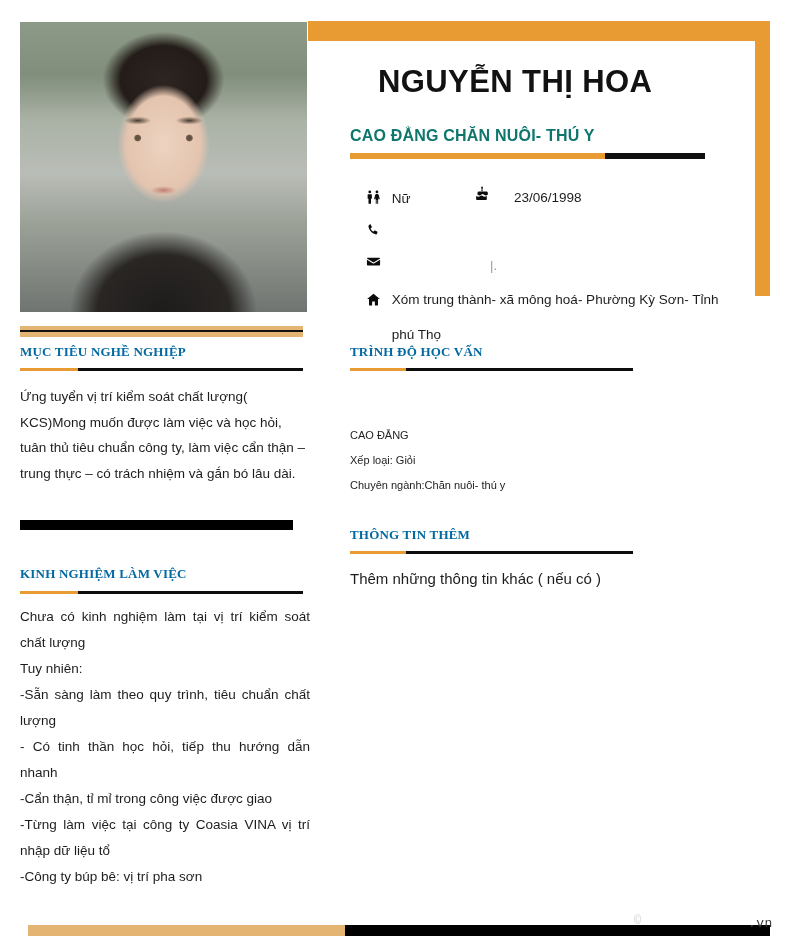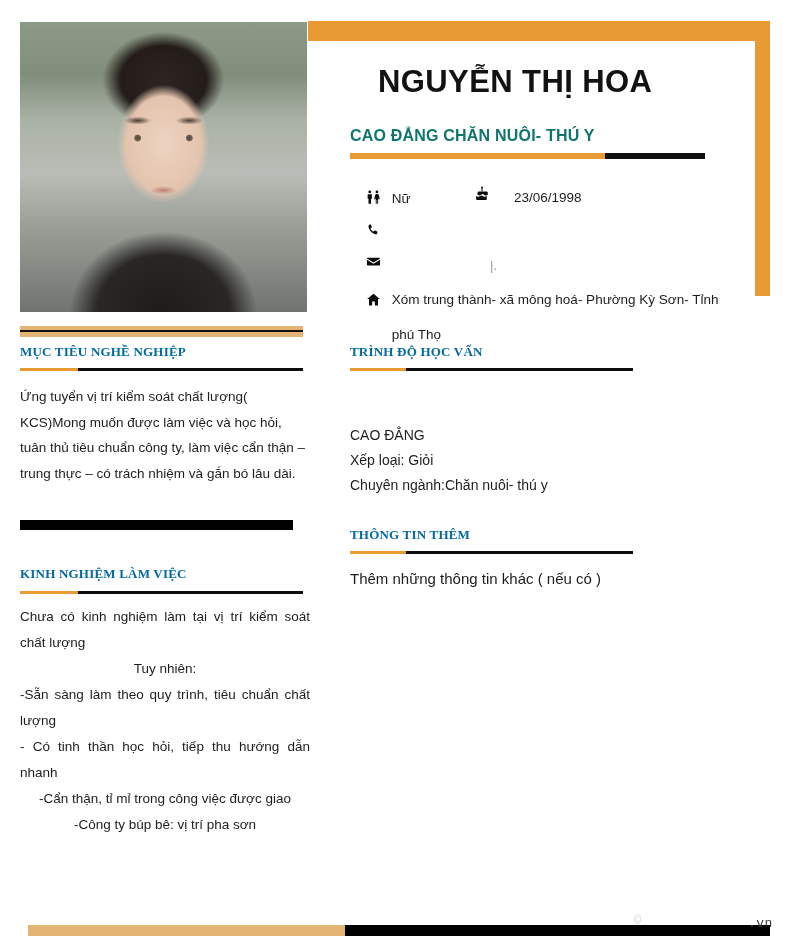--- a/index.html
+++ b/index.html
@@ -186,35 +186,35 @@
 
   #experience-body {
     position: absolute;
     left: 20px;
     top: 604px;
     width: 290px;
     font-size: 13.5px;
     line-height: 26px;
     color: #1d1d1d;
   }
-  #experience-body p { margin: 0; text-align: center; }
+  #experience-body p { margin: 0; }
   #experience-body p.justify { text-align: justify; }
 
   
   #head-education { left: 350px; top: 344px; }
   #rule-education { left: 350px; top: 368px; width: 283px; }
   #rule-education .r-orange { width: 56px; }
   #rule-education .r-black  { left: 56px; width: 227px; }
 
   #education-body {
     position: absolute;
     left: 350px;
     top: 423px;
     width: 350px;
-    font-size: 14px;
+    font-size: 11px;
     line-height: 25px;
     color: #1d1d1d;
   }
   #education-body p { margin: 0; }
 
   #head-extra { left: 350px; top: 527px; }
   #rule-extra { left: 350px; top: 551px; width: 283px; }
   #rule-extra .r-orange { width: 56px; }
   #rule-extra .r-black  { left: 56px; width: 227px; }
 
@@ -340,20 +340,21 @@
 <div class="sec-rule" id="rule-experience">
   <span class="r-orange"></span>
   <span class="r-black"></span>
 </div>
 <div id="experience-body">
   <p class="justify">Chưa có kinh nghiệm làm tại vị trí kiểm soát chất lượng</p>
   <p>Tuy nhiên:</p>
   <p class="justify">-Sẵn sàng làm theo quy trình, tiêu chuẩn chất lượng</p>
   <p class="justify">- Có tinh thần học hỏi, tiếp thu hướng dẫn nhanh</p>
   <p>-Cẩn thận, tỉ mỉ trong công việc được giao</p>
+  <p class="justify">-Từng làm việc tại công ty Coasia VINA vị trí nhập dữ liệu tổ</p>
   <p>-Công ty búp bê: vị trí pha sơn</p>
 </div>
 
 <div class="sec-head" id="head-education">TRÌNH ĐỘ HỌC VẤN</div>
 <div class="sec-rule" id="rule-education">
   <span class="r-orange"></span>
   <span class="r-black"></span>
 </div>
 <div id="education-body">
   <p>CAO ĐẲNG</p>

